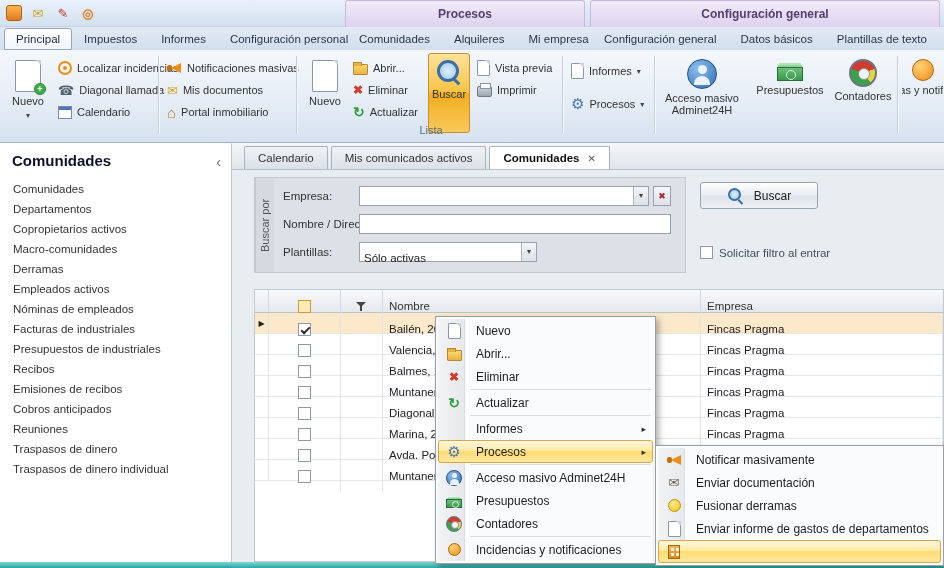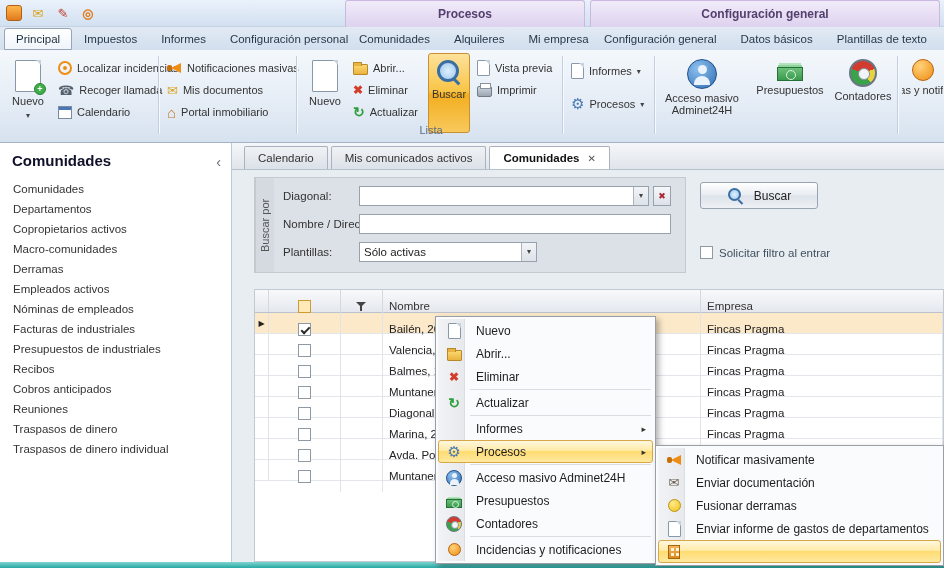--- a/index.html
+++ b/index.html
@@ -101,21 +101,21 @@
 .dtab-close{font-size:10px;color:#555;font-weight:normal;cursor:pointer;}
 
 
 .fpanel{position:absolute;left:22px;top:34px;width:432px;height:96px;background:#dce1e7;border:1px solid #c3c9d1;}
 .fside{position:absolute;left:0;top:0;bottom:0;width:19px;border-right:1px solid #c3c9d1;background:#d5dae1;writing-mode:vertical-rl;transform:rotate(180deg);display:flex;align-items:center;justify-content:center;font-size:11px;color:#555;}
 .flabel{position:absolute;left:28px;font-size:11.5px;color:#333;line-height:20px;white-space:nowrap;}
 .fbox{position:absolute;height:20px;background:#fff;border:1px solid #98a2ae;}
 .fbox input{border:none;outline:none;width:100%;height:100%;font-size:11.5px;padding:0 4px;font-family:"Liberation Sans",sans-serif;background:transparent;}
 .combo-arrow{position:absolute;right:0;top:0;width:15px;height:18px;background:linear-gradient(#f2f4f7,#dde2e9);border-left:1px solid #aab3be;text-align:center;line-height:17px;font-size:8px;color:#444;cursor:pointer;}
 .clear-btn{position:absolute;left:398px;top:8px;width:18px;height:20px;background:linear-gradient(#f6f7f9,#dde2e9);border:1px solid #98a2ae;text-align:center;line-height:18px;font-size:9px;color:#a23;cursor:pointer;}
-.sel-value{font-size:11.5px;line-height:18px;padding:0 4px;color:#222;}
+.sel-value{font-size:11.5px;line-height:18px;padding:6px 4px;color:#222;}
 .btn-buscar{position:absolute;left:468px;top:39px;width:118px;height:27px;display:flex;align-items:center;justify-content:center;gap:10px;background:linear-gradient(#ffffff,#e8ecf1 48%,#dde3ea 52%,#eef1f5);border:1px solid #98a4b2;border-radius:3px;font-size:12px;color:#222;cursor:pointer;}
 .fcheck{position:absolute;left:468px;top:103px;display:flex;gap:6px;align-items:center;font-size:11.5px;color:#42505e;cursor:pointer;}
 .cb{position:relative;width:13px;height:13px;background:#fff;border:1px solid #8f99a4;flex:none;}
 .cb.hd{border-color:#cf9a2f;background:#ffe9b8;}
 .cb.checked::after{content:"";position:absolute;left:2px;top:3px;width:7px;height:3px;border-left:2px solid #2a2a2a;border-bottom:2px solid #2a2a2a;transform:rotate(-45deg);}
 
 
 .grid{position:absolute;left:22px;top:146px;width:690px;height:273px;background:#fff;border:1px solid #c3c9d1;}
 .ghead{display:flex;height:23px;background:linear-gradient(#f8f9fb,#e4e8ee);border-bottom:1px solid #bac3cd;font-size:11.5px;color:#333;}
 .gcell{border-right:1px solid #d4d9e0;display:flex;align-items:center;padding:16px 6px;overflow:hidden;white-space:nowrap;}
@@ -187,21 +187,21 @@
       <span>Nuevo</span>
       <span class="dd">▾</span>
     </div>
     <div class="smallcol" style="left:55px;top:7px">
       <div class="smallbtn">
         <span class="ic ic-target"></span>
         <span>Localizar incidencias</span>
       </div>
       <div class="smallbtn">
         <span class="glyph-phone">☎</span>
-        <span>Recoger llamada</span>
+        <span>Diagonal llamada</span>
       </div>
       <div class="smallbtn">
         <span class="ic ic-cal"></span>
         <span>Calendario</span>
       </div>
     </div>
 
     <div class="vsep" style="left:158px"></div>
 
     <div class="smallcol" style="left:164px;top:7px">
@@ -297,20 +297,21 @@
     <div class="sb-item">Comunidades</div>
     <div class="sb-item">Departamentos</div>
     <div class="sb-item">Copropietarios activos</div>
     <div class="sb-item">Macro-comunidades</div>
     <div class="sb-item">Derramas</div>
     <div class="sb-item">Empleados activos</div>
     <div class="sb-item">Nóminas de empleados</div>
     <div class="sb-item">Facturas de industriales</div>
     <div class="sb-item">Presupuestos de industriales</div>
     <div class="sb-item">Recibos</div>
+    <div class="sb-item">Emisiones de recibos</div>
     <div class="sb-item">Cobros anticipados</div>
     <div class="sb-item">Reuniones</div>
     <div class="sb-item">Traspasos de dinero</div>
     <div class="sb-item">Traspasos de dinero individual</div>
   </div>
 
   <div class="content">
 
     <div class="doctabs">
       <div class="dtab">
@@ -320,21 +321,21 @@
         <span>Mis comunicados activos</span>
       </div>
       <div class="dtab active">
         <span>Comunidades</span>
         <span class="dtab-close">✕</span>
       </div>
     </div>
 
     <div class="fpanel">
       <div class="fside">Buscar por</div>
-      <div class="flabel" style="top:8px">Diagonal:</div>
+      <div class="flabel" style="top:8px">Empresa:</div>
       <div class="fbox" style="left:104px;top:8px;width:290px">
         <input style="padding-right: 18px;" value="">
         <span class="combo-arrow">▾</span>
       </div>
       <div class="clear-btn">✖</div>
       <div class="flabel" style="top:36px">Nombre / Dirección:</div>
       <div class="fbox" style="left:104px;top:36px;width:312px">
         <input value="" style="">
       </div>
       <div class="flabel" style="top:64px">Plantillas:</div>

